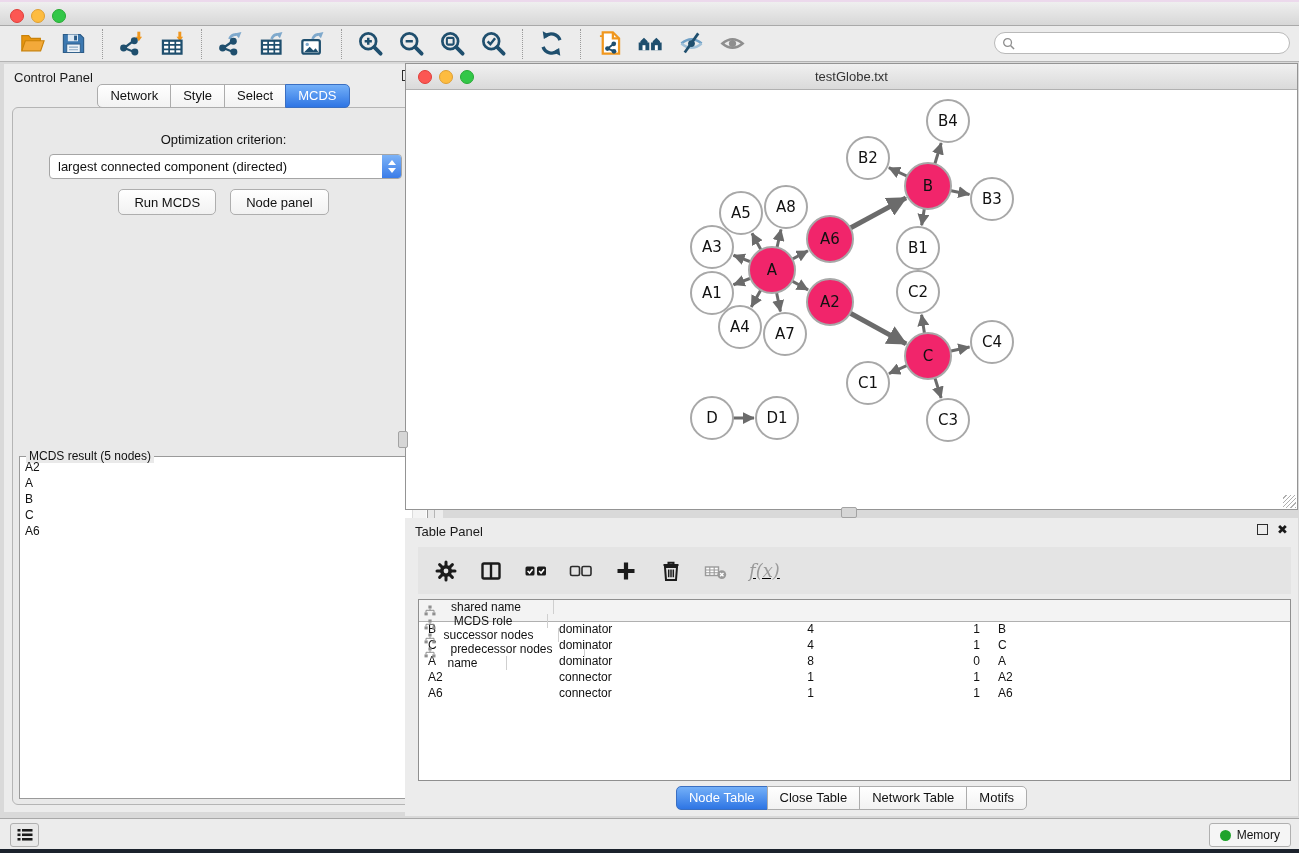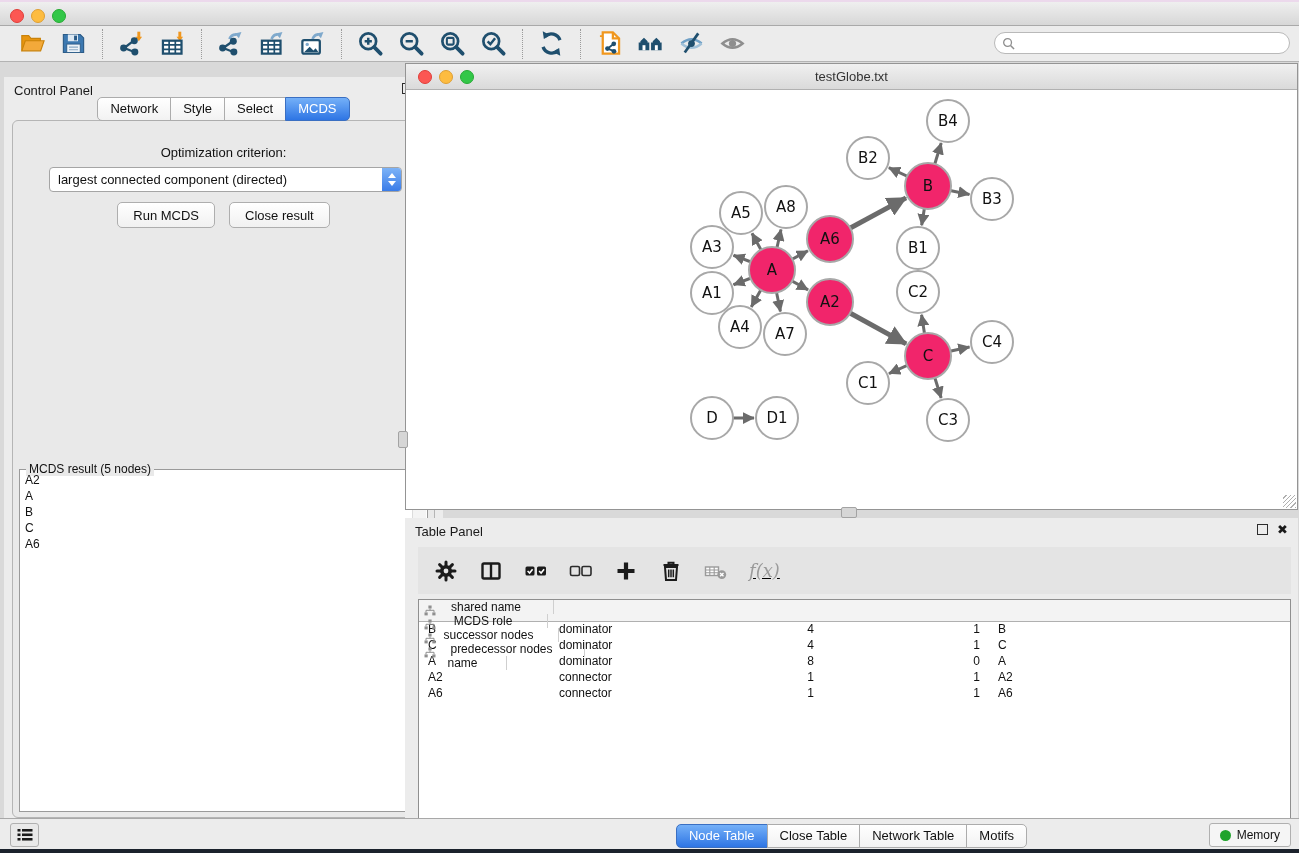--- a/index.html
+++ b/index.html
@@ -18,21 +18,21 @@
   #main-title{top:6px;left:0;right:0;text-align:center;font-size:13px;color:#3c3c3c;}
   
   #toolbar{top:26px;left:0;right:0;height:36px;background:#ececec;border-bottom:1px solid #b3b3b3;
            display:flex;align-items:center;padding-left:12px;box-sizing:border-box;}
   .tbi{width:27px;height:27px;margin:0 7px;flex:none;}
   .tsep{width:0;height:30px;border-left:1px dotted #9b9b9b;margin:0 8px;flex:none;}
   #search-wrap{position:absolute;right:9px;top:32px;width:296px;height:22px;background:#fff;
                border:1px solid #b9b9b9;border-radius:12px;display:flex;align-items:center;padding-left:7px;box-sizing:border-box;}
   #search-input{border:none;outline:none;flex:1;height:18px;font-size:12px;background:transparent;margin-left:4px;}
   
-  #control-panel{left:4px;top:64px;width:439px;height:748px;background:#ececec;margin-top:13px;}
+  #control-panel{left:4px;top:64px;width:439px;height:748px;background:#ececec;}
   .panel-head{position:absolute;top:6px;left:10px;font-size:13px;color:#1a1a1a;}
   .panel-btns{position:absolute;top:6px;right:10px;display:flex;align-items:center;gap:9px;}
   .float-ic{width:9px;height:9px;border:1.6px solid #2c2c2c;display:inline-block;}
   .close-ic{font-size:13px;font-weight:bold;color:#1a1a1a;line-height:11px;font-family:"DejaVu Sans",sans-serif;}
   #cp-content{position:absolute;left:8px;right:8px;top:43px;bottom:7px;border:1px solid #b5b5b5;
               border-radius:6px;background:#e9e9e9;}
   .seg-tabs{position:absolute;left:0;right:0;display:flex;justify-content:center;z-index:5;}
   #cp-tabs{top:20px;}
   .seg-tab{padding:3px 12px 4px;font-size:13px;background:linear-gradient(#ffffff,#f2f2f2);
            border:1px solid #acacac;margin-left:-1px;color:#111;cursor:default;}
@@ -62,21 +62,21 @@
   #tl-net{position:absolute;top:6px;left:12px;}
   #net-title{position:absolute;top:5px;left:0;right:0;text-align:center;font-size:13px;color:#333;}
   #graph-svg{position:absolute;top:26px;left:0;width:891px;height:419px;}
   #graph-svg text{font-family:"DejaVu Sans",sans-serif;}
   #resize-grip{position:absolute;right:1px;bottom:1px;width:13px;height:13px;
                background:repeating-linear-gradient(135deg,transparent 0 2px,#b0b0b0 2px 3px);}
   .grip-tick{background:#d6d6d6;border:1px solid #a3a3a3;border-radius:2px;}
   #tick-left{left:398px;top:431px;width:8px;height:15px;}
   #tick-bottom{left:841px;top:507px;width:14px;height:9px;}
   
-  #table-panel{left:405px;top:518px;width:893px;height:336px;background:#ececec;}
+  #table-panel{left:405px;top:518px;width:893px;height:298px;background:#ececec;}
   #tp-toolbar{position:absolute;left:13px;right:7px;top:29px;height:47px;background:#e4e4e4;
               display:flex;align-items:center;padding-left:16px;gap:21px;box-sizing:border-box;text-decoration:underline;}
   .tpi{width:24px;height:24px;flex:none;}
   #fx-label{font-size:18px;font-style:italic;font-family:"DejaVu Serif",serif;color:#9a9a9a;}
   #data-table{position:absolute;left:13px;right:7px;top:81px;bottom:35px;background:#fff;border:1px solid #8f8f8f;overflow:hidden;}
   #thead{display:flex;height:21px;background:#f3f3f3;border-bottom:1px solid #b0b0b0;flex-direction:column;}
   .th{display:flex;align-items:center;justify-content:center;gap:6px;font-size:12px;color:#111;
       border-right:1px solid #cfcfcf;box-sizing:border-box;position:relative;}
   .th .hdr-ic{position:absolute;left:5px;top:5px;}
   .tr{display:flex;height:16px;}
@@ -228,21 +228,21 @@
     <div id="opt-label">Optimization criterion:</div>
     <div id="dropdown">
       <span id="dropdown-value">largest connected component (directed)</span>
       <span id="dropdown-stepper">
         <span class="tri-up"></span>
           <span class="tri-dn"></span>
       </span>
     </div>
     <div id="cp-buttons">
       <div class="mac-btn">Run MCDS</div>
-      <div class="mac-btn">Close result</div>
+      <div class="mac-btn">Node panel</div>
     </div>
     <div id="result-group">
       <div id="result-title">MCDS result (5 nodes)</div>
       <div id="result-list">
           <div class="result-item">A2</div>
           <div class="result-item">A</div>
           <div class="result-item">B</div>
           <div class="result-item">C</div>
           <div class="result-item">A6</div>
         </div>

